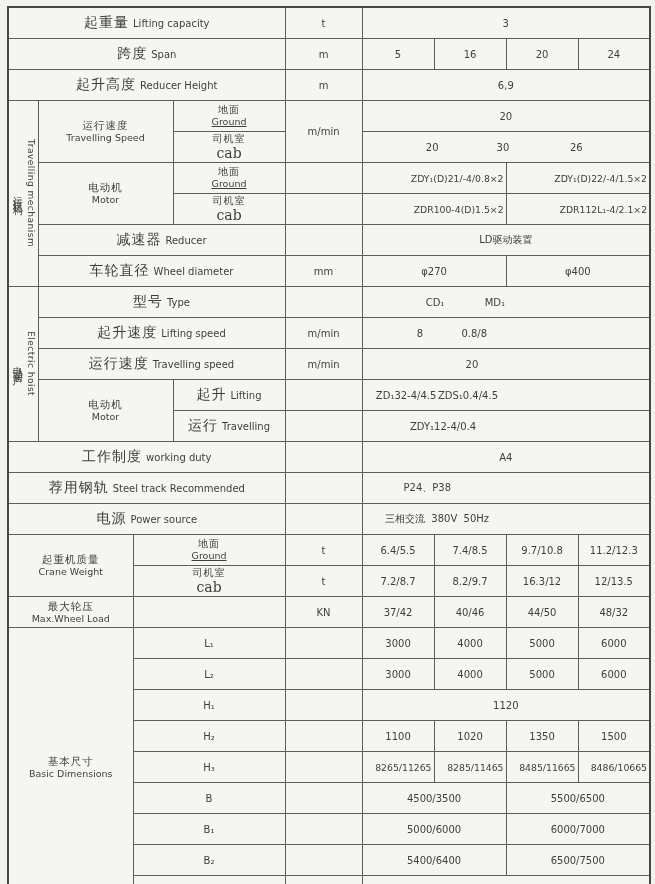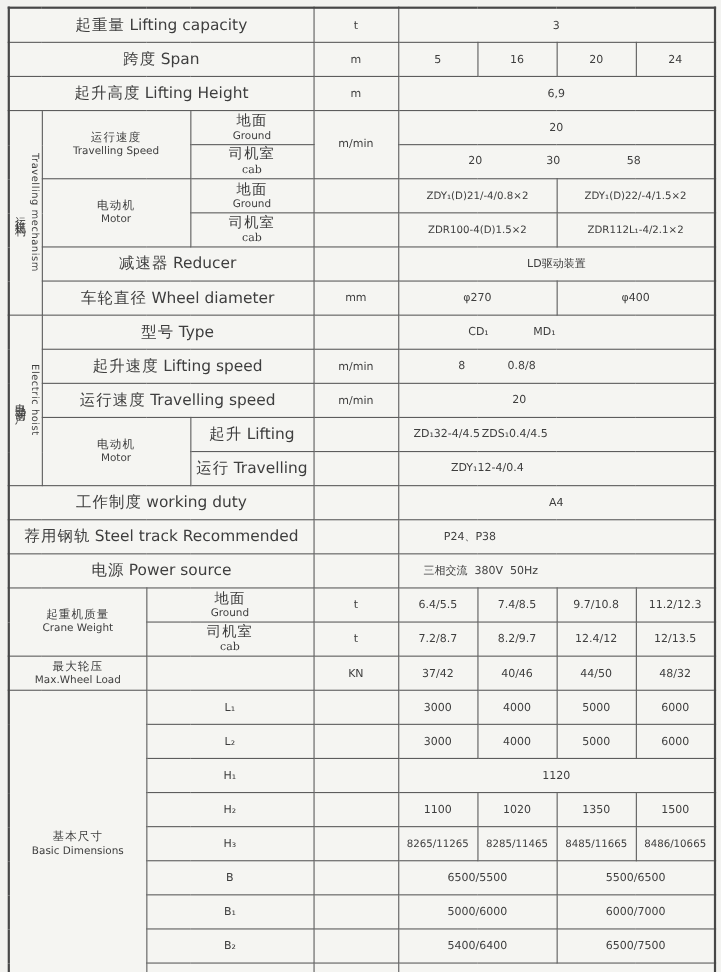--- a/index.html
+++ b/index.html
@@ -24,28 +24,28 @@
     height:30px;
     padding:0 2px;
     text-align:center;
     vertical-align:middle;
     font-size:10px;
     position:relative;
     overflow:visible;
     white-space:nowrap;
   }
   .zh{font-size:14px;letter-spacing:1px;}
-  .en{font-size:14px;}
+  .en{font-size:10px;}
   .lblline .zh{margin-right:4px;}
   .sub2 span{display:block;line-height:1.2;}
-  .sub2 .zh{font-size:13px;}
-  .sub2 .en{font-size:9.5px;}
-  .cabword{font-family:"DejaVu Serif","Liberation Serif",serif;font-size:10px;line-height:1;}
+  .sub2 .zh{font-size:10px;}
+  .sub2 .en{font-size:9.5px;text-decoration:underline;}
+  .cabword{font-family:"DejaVu Serif","Liberation Serif",serif;font-size:14px;line-height:1;}
   .val{font-size:10px;}
-  .valsm{font-size:9.3px;letter-spacing:0;}
+  .valsm{font-size:9.3px;letter-spacing:0;text-align:right;}
   
   .fv{
     position:absolute;top:50%;
     transform:translate(-50%,-50%);
     white-space:pre;
     font-size:10px;
   }
   
   .vwrap{
     display:flex;flex-direction:row;
@@ -91,21 +91,21 @@
   <tr>
     <td colspan="4" class="lblline"><span class="zh">跨度</span><span class="en">Span</span></td>
     <td class="val">m</td>
     <td class="val">5</td>
     <td class="val">16</td>
     <td class="val">20</td>
     <td class="val">24</td>
   </tr>
 
   <tr>
-    <td colspan="4" class="lblline"><span class="zh">起升高度</span><span class="en">Lifting Height</span></td>
+    <td colspan="4" class="lblline"><span class="zh">起升高度</span><span class="en">Reducer Height</span></td>
     <td class="val">m</td>
     <td colspan="4" class="val">6,9</td>
   </tr>
 
   <tr>
     <td rowspan="6">
       <div class="vwrap">
         <span class="vzh">运行机构</span>
         <span class="ven">Travelling mechanism</span>
       </div>
@@ -123,21 +123,21 @@
   </tr>
 
   <tr>
     <td class="sub2">
           <span class="zh">司机室</span>
           <span class="cabword">cab</span>
         </td>
     <td colspan="4">
       <span class="fv" style="left:24.3%">20</span>
       <span class="fv" style="left:49%">30</span>
-      <span class="fv" style="left:74.6%">58</span>
+      <span class="fv" style="left:74.6%">26</span>
     </td>
   </tr>
 
   <tr>
     <td colspan="2" rowspan="2" class="stack">
           <span class="zh">电动机</span>
           <span class="en">Motor</span>
         </td>
     <td class="sub2">
           <span class="zh">地面</span>
@@ -263,21 +263,21 @@
   </tr>
 
   <tr>
     <td colspan="2" class="sub2">
           <span class="zh">司机室</span>
           <span class="cabword">cab</span>
         </td>
     <td class="val">t</td>
     <td class="val">7.2/8.7</td>
     <td class="val">8.2/9.7</td>
-    <td class="val">12.4/12</td>
+    <td class="val">16.3/12</td>
     <td class="val">12/13.5</td>
   </tr>
 
   <tr>
     <td colspan="2" class="stack">
           <span class="zh">最大轮压</span>
           <span class="en">Max.Wheel Load</span>
         </td>
     <td colspan="2"></td>
     <td class="val">KN</td>
@@ -329,21 +329,21 @@
     <td></td>
     <td class="valsm">8265/11265</td>
     <td class="valsm">8285/11465</td>
     <td class="valsm">8485/11665</td>
     <td class="valsm">8486/10665</td>
   </tr>
 
   <tr>
     <td colspan="2" class="val">B</td>
     <td></td>
-    <td colspan="2" class="val">6500/5500</td>
+    <td colspan="2" class="val">4500/3500</td>
     <td colspan="2" class="val">5500/6500</td>
   </tr>
 
   <tr>
     <td colspan="2" class="val">B₁</td>
     <td></td>
     <td colspan="2" class="val">5000/6000</td>
     <td colspan="2" class="val">6000/7000</td>
   </tr>
 

